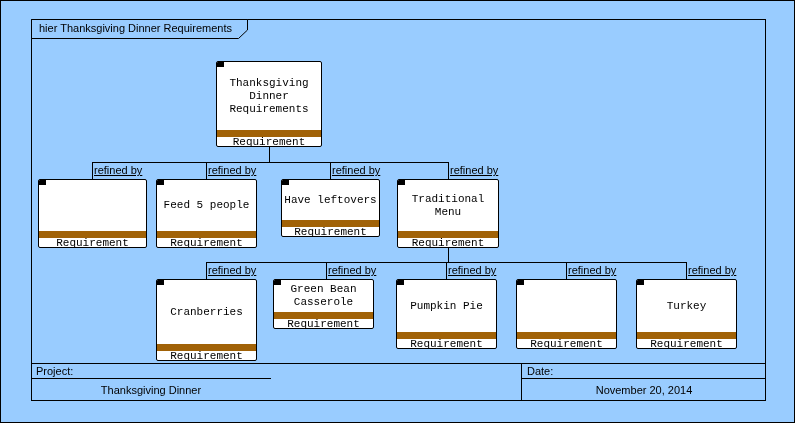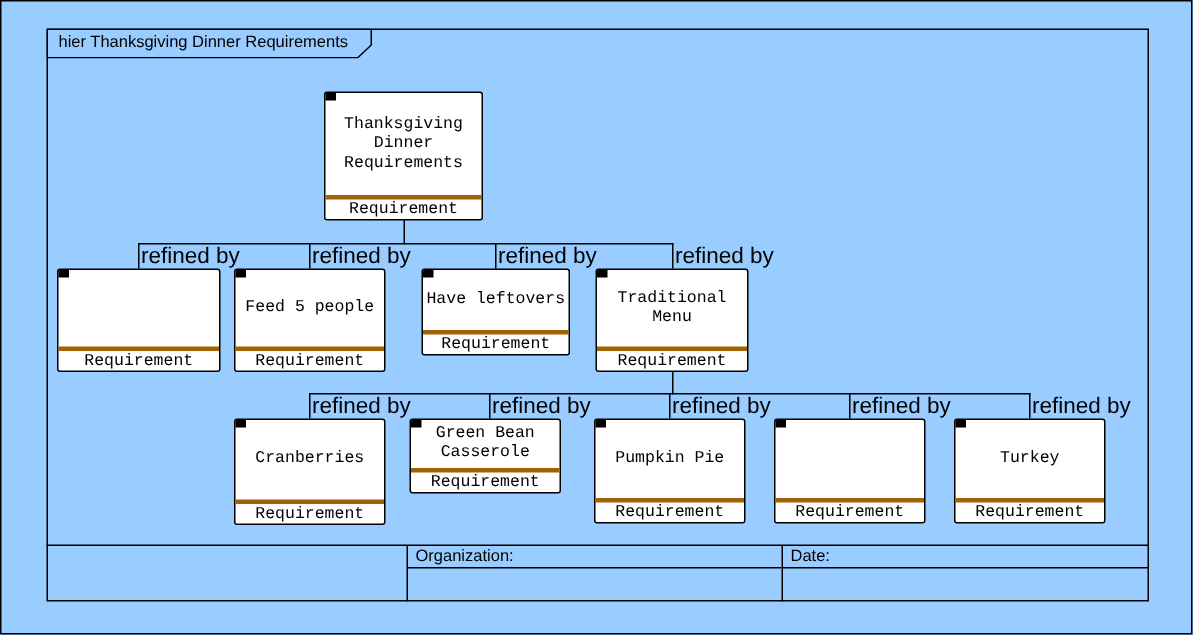--- a/index.html
+++ b/index.html
@@ -14,38 +14,38 @@
     box-sizing:border-box; border:1px solid #000;
   }
   .frame-tab-shape{position:absolute; left:30px; top:18px;}
   .frame-tab-shape path{fill:var(--bg,#99CCFF); stroke:#000; stroke-width:1;}
   .tab-label{
     position:absolute; left:38px; top:21px; width:200px; height:13px;
     line-height:13px; font-size:11px; white-space:nowrap;
   }
   .line{position:absolute; background:var(--line,#000);}
   .refined-label{
-    position:absolute; font-size:15px; line-height:13px; height:13px; white-space:nowrap;
+    position:absolute; font-size:11px; line-height:13px; height:13px; white-space:nowrap;text-decoration:underline;
   }
   .req-box{
     position:absolute; background:var(--box,#FFFFFF); border:1px solid #000;
     box-sizing:border-box; border-radius:2px;font-family:Liberation Mono, monospace;
   }
   .corner-mark{
     position:absolute; left:0; top:0; width:7px; height:5px; background:#000;
     border-top-left-radius:1px;
   }
   .req-title{
     position:absolute; left:2px; right:2px; top:0; bottom:16px;
     display:flex; align-items:center; justify-content:center;
     text-align:center; white-space:pre-line; line-height:13px; font-size:11px;
   }
   .req-stereo{
     position:absolute; left:0; right:0; bottom:0; height:16px;
-    border-top:3px solid #a16207; box-sizing:border-box;
+    border-top:7px solid #a16207; box-sizing:border-box;
     display:flex; align-items:center; justify-content:center; font-size:11px;
   }
   .title-block{
     position:absolute; left:30px; top:362px; width:735px; height:38px;
     box-sizing:border-box; border-top:1px solid #000;
   }
   .tb-cell{position:absolute; top:0; height:100%; box-sizing:border-box;}
   .tb-sep{border-left:1px solid #000;}
   .tb-label{
     position:absolute; left:0; right:0; top:0; height:15px; line-height:14px;
@@ -118,21 +118,21 @@
     <div class="req-title">Have leftovers</div>
     <div class="req-stereo">Requirement</div>
   </div>
 
   <div class="req-box" style="left:396px;top:178px;width:102px;height:69px">
     <span class="corner-mark"></span>
     <div class="req-title">Traditional Menu</div>
     <div class="req-stereo">Requirement</div>
   </div>
 
-  <div class="req-box" style="left:155px;top:278px;width:101px;height:71px">
+  <div class="req-box" style="left:155px;top:278px;width:101px;height:82px">
     <span class="corner-mark"></span>
     <div class="req-title">Cranberries</div>
     <div class="req-stereo">Requirement</div>
   </div>
 
   <div class="req-box" style="left:272px;top:278px;width:101px;height:50px">
     <span class="corner-mark"></span>
     <div class="req-title">Green Bean
 Casserole</div>
     <div class="req-stereo">Requirement</div>
@@ -149,22 +149,23 @@
     <div class="req-stereo">Requirement</div>
   </div>
 
   <div class="req-box" style="left:635px;top:278px;width:101px;height:70px">
     <span class="corner-mark"></span>
     <div class="req-title">Turkey</div>
     <div class="req-stereo">Requirement</div>
   </div>
 
   <div class="title-block">
-    <div class="tb-cell tb-sep" style="left:240px;width:250px">
-      <div class="tb-label">Organization:</div>
-      <div class="tb-value"></div>
+    <div class="tb-cell" style="left:0;width:240px">
+      <div class="tb-label">Project:</div>
+      <div class="tb-value">Thanksgiving Dinner</div>
     </div>
     <div class="tb-cell tb-sep" style="left:490px;width:245px">
       <div class="tb-label">Date:</div>
+      <div class="tb-value">November 20, 2014</div>
     </div>
   </div>
 
 </div>
 
 </body></html>

